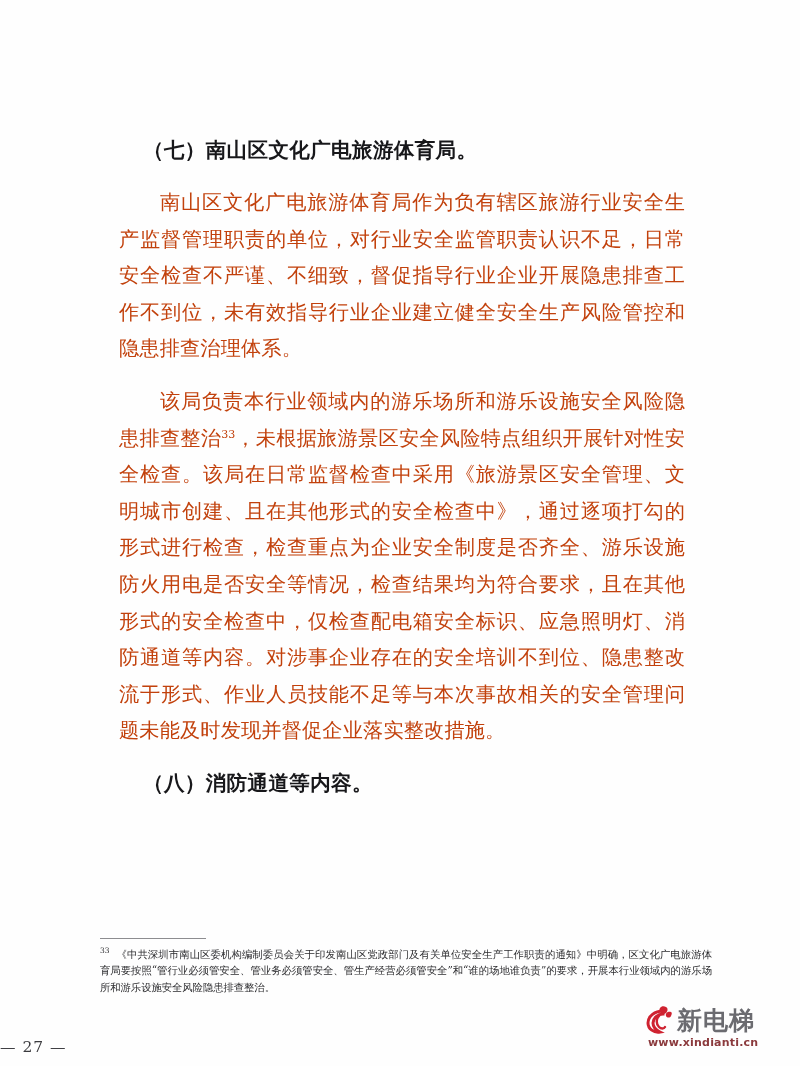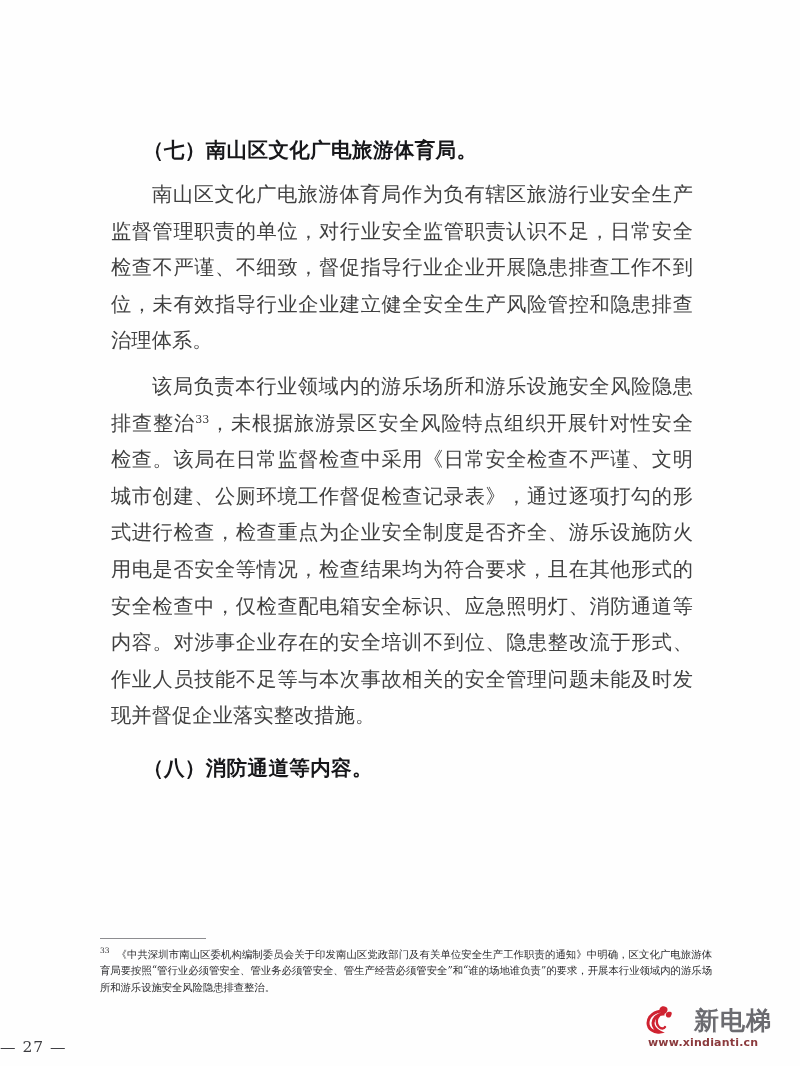--- a/index.html
+++ b/index.html
@@ -39,26 +39,26 @@
     white-space: nowrap;
   }
   .heading.second {
     margin-top: 16px;
   }
 
   .para {
     font-family: "DejaVu Serif", "Liberation Serif", serif;
     font-size: 20.2px;
     line-height: 36.6px;
-    color: #404040;
+    color: #c2410c;
     text-align: justify;
     text-align-last: left;
     text-justify: inter-character;
     text-indent: 41px;
-    margin: 8px;
+    margin: 16px;
     letter-spacing: 0.15px;
   }
   .para + .para {
     margin-top: 9px;
   }
   .para sup {
     font-size: 11px;
     line-height: 0;
     vertical-align: 7px;
     letter-spacing: 0;
@@ -113,21 +113,21 @@
     flex: 0 0 auto;
     position: relative;
   }
   .wm-name {
     font-family: "DejaVu Serif", "Liberation Serif", serif;
     font-weight: bold;
     font-size: 25px;
     line-height: 27px;
     color: #6b6b70;
     letter-spacing: 1px;
-    margin-left: 17px;
+    margin-left: 0;
     white-space: nowrap;
   }
   .wm-url {
     font-family: "DejaVu Sans", sans-serif;
     font-weight: bold;
     font-size: 11px;
     line-height: 16px;
     color: #8b3a3d;
     letter-spacing: 0.2px;
     margin-top: 1px;
@@ -151,21 +151,21 @@
 <body>
 
 <div class="page">
 
   <div class="content">
 
     <h2 class="heading">（七）南山区文化广电旅游体育局。</h2>
 
     <p class="para"><span>南山区文化广电旅游体育局作为负有辖区旅游行业安全生产监督管理职责的单位，对行业安全监管职责认识不足，日常安全检查不严谨、不细致，督促指导行业企业开展隐患排查工作不到位，未有效指导行业企业建立健全安全生产风险管控和隐患排查治理体系。</span></p>
 
-    <p class="para"><span>该局负责本行业领域内的游乐场所和游乐设施安全风险隐患排查整治</span><sup>33</sup><span>，未根据旅游景区安全风险特点组织开展针对性安全检查。该局在日常监督检查中采用《日常安全检查不严谨、文明城市创建、公厕环境工作督促检查记录表》，通过逐项打勾的形式进行检查，检查重点为企业安全制度是否齐全、游乐设施防火用电是否安全等情况，检查结果均为符合要求，且在其他形式的安全检查中，仅检查配电箱安全标识、应急照明灯、消防通道等内容。对涉事企业存在的安全培训不到位、隐患整改流于形式、作业人员技能不足等与本次事故相关的安全管理问题未能及时发现并督促企业落实整改措施。</span></p>
+    <p class="para"><span>该局负责本行业领域内的游乐场所和游乐设施安全风险隐患排查整治</span><sup>33</sup><span>，未根据旅游景区安全风险特点组织开展针对性安全检查。该局在日常监督检查中采用《旅游景区安全管理、文明城市创建、且在其他形式的安全检查中》，通过逐项打勾的形式进行检查，检查重点为企业安全制度是否齐全、游乐设施防火用电是否安全等情况，检查结果均为符合要求，且在其他形式的安全检查中，仅检查配电箱安全标识、应急照明灯、消防通道等内容。对涉事企业存在的安全培训不到位、隐患整改流于形式、作业人员技能不足等与本次事故相关的安全管理问题未能及时发现并督促企业落实整改措施。</span></p>
 
     <h2 class="heading second">（八）消防通道等内容。</h2>
 
 
   </div>
 
   <div class="footnote-area">
     <div class="footnote-rule"></div>
     <p class="footnote"><span class="fn-mark">33</span><span>《中共深圳市南山区委机构编制委员会关于印发南山区党政部门及有关单位安全生产工作职责的通知》中明确，区文化广电旅游体育局要按照“管行业必须管安全、管业务必须管安全、管生产经营必须管安全”和“谁的场地谁负责”的要求，开展本行业领域内的游乐场所和游乐设施安全风险隐患排查整治。</span></p>
   </div>

